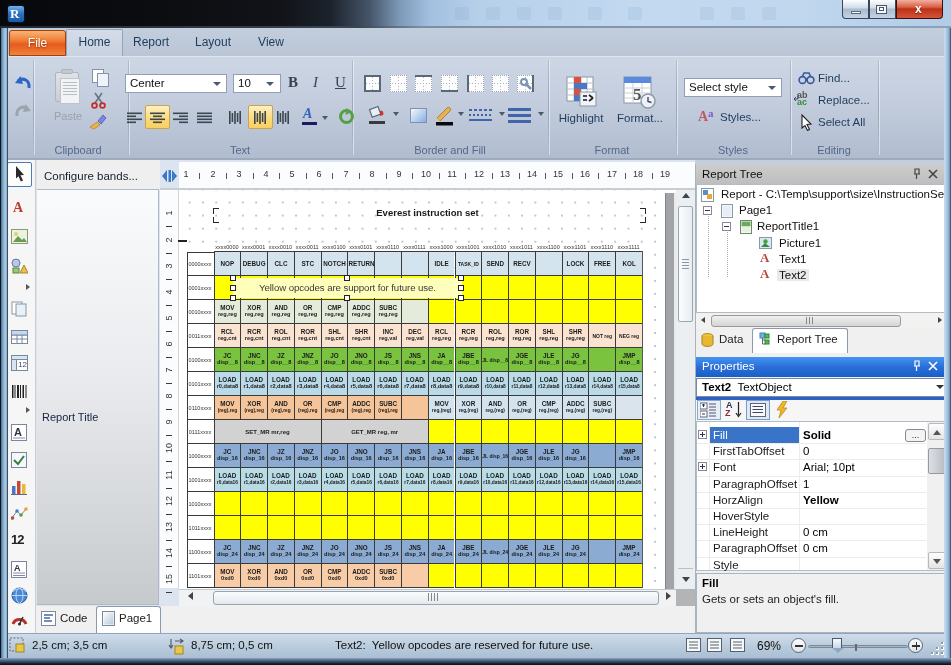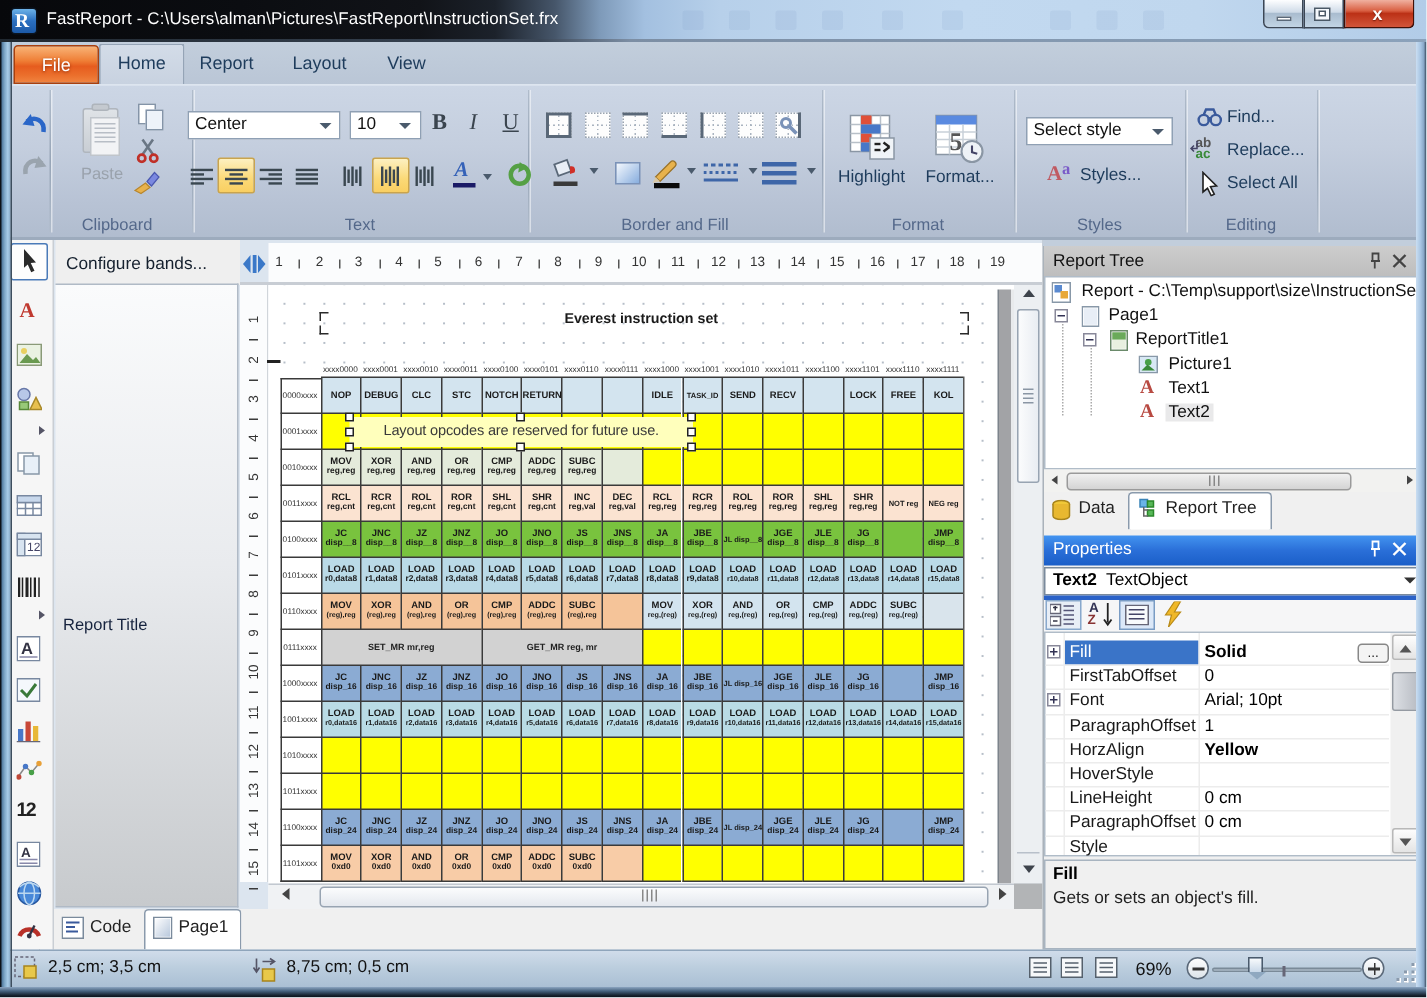--- a/index.html
+++ b/index.html
@@ -5,21 +5,20 @@
 .win{position:relative;width:951px;height:665px;background:#dce5ef;overflow:hidden;}
 .abs{position:absolute;}
 </style></head><body>
 <div class="win">
 
 <div class="abs" style="left:0;top:0;width:951px;height:28px;background:
 linear-gradient(90deg,#07080b 0px,#0b0d11 160px,#111318 280px,#1c222b 330px,#46566a 370px,#7e9ab9 400px,#a3c0e0 430px,#b7d0ea 480px,#c2d9f0 640px,#c0d7ee 800px,#b2cce8 951px);"></div>
 <div class="abs" style="left:0;top:26px;width:951px;height:2px;background:linear-gradient(90deg,#202830 0,#3a4656 360px,#7c8ea4 420px,#8ba2bb 951px);"></div>
 <div class="abs" style="left:7px;top:5px;width:18px;height:18px;border-radius:3px;background:linear-gradient(180deg,#6db3e8,#2a6fc0 50%,#1c5aa8);border:1px solid #0a1420;"></div>
 <div class="abs" style="left:10px;top:6px;color:#fff;font-weight:bold;font-size:13px;font-family:'Liberation Serif',serif;">R</div>
-<div class="abs" style="left:31px;top:7px;color:#fff;font-size:11.3px;letter-spacing:0.1px;">FastReport - C:\Users\alman\Pictures\FastReport\InstructionSet.frx</div>
 <div class="abs" style="left:455px;top:7px;width:14px;height:13px;background:rgba(115,150,190,0.13);border-radius:2px;"></div>
 <div class="abs" style="left:486px;top:7px;width:14px;height:13px;background:rgba(115,150,190,0.13);border-radius:2px;"></div>
 <div class="abs" style="left:517px;top:7px;width:14px;height:13px;background:rgba(115,150,190,0.13);border-radius:2px;"></div>
 <div class="abs" style="left:548px;top:7px;width:14px;height:13px;background:rgba(115,150,190,0.13);border-radius:2px;"></div>
 <div class="abs" style="left:588px;top:7px;width:14px;height:13px;background:rgba(115,150,190,0.13);border-radius:2px;"></div>
 <div class="abs" style="left:628px;top:7px;width:14px;height:13px;background:rgba(115,150,190,0.13);border-radius:2px;"></div>
 <div class="abs" style="left:700px;top:7px;width:14px;height:13px;background:rgba(115,150,190,0.13);border-radius:2px;"></div>
 <div class="abs" style="left:731px;top:7px;width:14px;height:13px;background:rgba(115,150,190,0.13);border-radius:2px;"></div>
 <div class="abs" style="left:762px;top:7px;width:14px;height:13px;background:rgba(115,150,190,0.13);border-radius:2px;"></div>
 
@@ -1107,21 +1106,21 @@
 <div style="position:absolute;border-left:1px solid #3a3a3a;border-bottom:1px solid #3a3a3a;overflow:hidden;text-align:center;left:427.7px;top:564.0px;width:26.8px;height:24.0px;background:#ffff00;"></div>
 <div style="position:absolute;border-left:1px solid #3a3a3a;border-bottom:1px solid #3a3a3a;overflow:hidden;text-align:center;left:454.5px;top:564.0px;width:26.8px;height:24.0px;background:#ffff00;"></div>
 <div style="position:absolute;border-left:1px solid #3a3a3a;border-bottom:1px solid #3a3a3a;overflow:hidden;text-align:center;left:481.3px;top:564.0px;width:26.8px;height:24.0px;background:#ffff00;"></div>
 <div style="position:absolute;border-left:1px solid #3a3a3a;border-bottom:1px solid #3a3a3a;overflow:hidden;text-align:center;left:508.1px;top:564.0px;width:26.8px;height:24.0px;background:#ffff00;"></div>
 <div style="position:absolute;border-left:1px solid #3a3a3a;border-bottom:1px solid #3a3a3a;overflow:hidden;text-align:center;left:534.9px;top:564.0px;width:26.8px;height:24.0px;background:#ffff00;"></div>
 <div style="position:absolute;border-left:1px solid #3a3a3a;border-bottom:1px solid #3a3a3a;overflow:hidden;text-align:center;left:561.6px;top:564.0px;width:26.8px;height:24.0px;background:#ffff00;"></div>
 <div style="position:absolute;border-left:1px solid #3a3a3a;border-bottom:1px solid #3a3a3a;overflow:hidden;text-align:center;left:588.4px;top:564.0px;width:26.8px;height:24.0px;background:#ffff00;"></div>
 <div style="position:absolute;border-left:1px solid #3a3a3a;border-bottom:1px solid #3a3a3a;overflow:hidden;text-align:center;left:615.2px;top:564.0px;width:26.8px;height:24.0px;background:#ffff00;"></div>
 
 <div class="abs" style="left:233px;top:277.5px;width:229px;height:20px;background:#ffffbc;"></div>
-<div class="abs" style="left:233px;top:276.5px;width:229px;text-align:center;font-size:9.7px;letter-spacing:-0.1px;color:#3a3a3a;line-height:21px;white-space:nowrap;">Layout opcodes are reserved for future use.</div>
+<div class="abs" style="left:233px;top:276.5px;width:229px;text-align:center;font-size:9.7px;letter-spacing:-0.1px;color:#3a3a3a;line-height:21px;white-space:nowrap;">Yellow opcodes are support for future use.</div>
 <div class="abs" style="left:230px;top:275px;width:6px;height:6px;background:#fff;border:1px solid #222;"></div>
 <div class="abs" style="left:230px;top:285px;width:6px;height:6px;background:#fff;border:1px solid #222;"></div>
 <div class="abs" style="left:230px;top:295px;width:6px;height:6px;background:#fff;border:1px solid #222;"></div>
 <div class="abs" style="left:344px;top:275px;width:6px;height:6px;background:#fff;border:1px solid #222;"></div>
 <div class="abs" style="left:344px;top:295px;width:6px;height:6px;background:#fff;border:1px solid #222;"></div>
 <div class="abs" style="left:458px;top:275px;width:6px;height:6px;background:#fff;border:1px solid #222;"></div>
 <div class="abs" style="left:458px;top:285px;width:6px;height:6px;background:#fff;border:1px solid #222;"></div>
 <div class="abs" style="left:458px;top:295px;width:6px;height:6px;background:#fff;border:1px solid #222;"></div>
 
 <div class="abs" style="left:676px;top:190px;width:19px;height:399px;background:#eceff2;"></div>
@@ -1328,20 +1327,21 @@
 <svg class="abs" style="left:9px;top:637px;" width="18" height="18">
       <rect x="1" y="1" width="13" height="13" fill="none" stroke="#667" stroke-dasharray="2 1.5"></rect>
       <rect x="7" y="7" width="8" height="8" fill="#e8c84a" stroke="#a8841c"></rect>
     </svg>
 <div class="abs" style="left:32px;top:639px;font-size:11.5px;color:#111;">2,5 cm; 3,5 cm</div>
 <svg class="abs" style="left:167px;top:637px;" width="20" height="18">
       <path d="M4 2 v8 M2 8 l2 3 l2 -3 M8 4 h8 M13 2 l3 2 l-3 2" stroke="#556" fill="none" stroke-width="1.1"></path>
       <rect x="8" y="9" width="8" height="8" fill="#e8c84a" stroke="#a8841c"></rect>
     </svg>
 <div class="abs" style="left:191px;top:639px;font-size:11.5px;color:#111;">8,75 cm; 0,5 cm</div>
+<div class="abs" style="left:335px;top:639px;font-size:11.5px;color:#111;">Text2:&nbsp; Yellow opcodes are reserved for future use.</div>
 <svg class="abs" style="left:686px;top:638px;" width="16" height="15">
       <rect x="0.5" y="0.5" width="14" height="13" fill="#f6f8fa" stroke="#55606c"></rect>
       <g stroke="#55606c">
         <line x1="3" y1="4" x2="12" y2="4"></line>
         <line x1="3" y1="7" x2="12" y2="7"></line>
         <line x1="3" y1="10" x2="12" y2="10"></line>
       </g>
     </svg>
 <svg class="abs" style="left:707px;top:638px;" width="16" height="15">
       <rect x="0.5" y="0.5" width="14" height="13" fill="#f6f8fa" stroke="#55606c"></rect>

